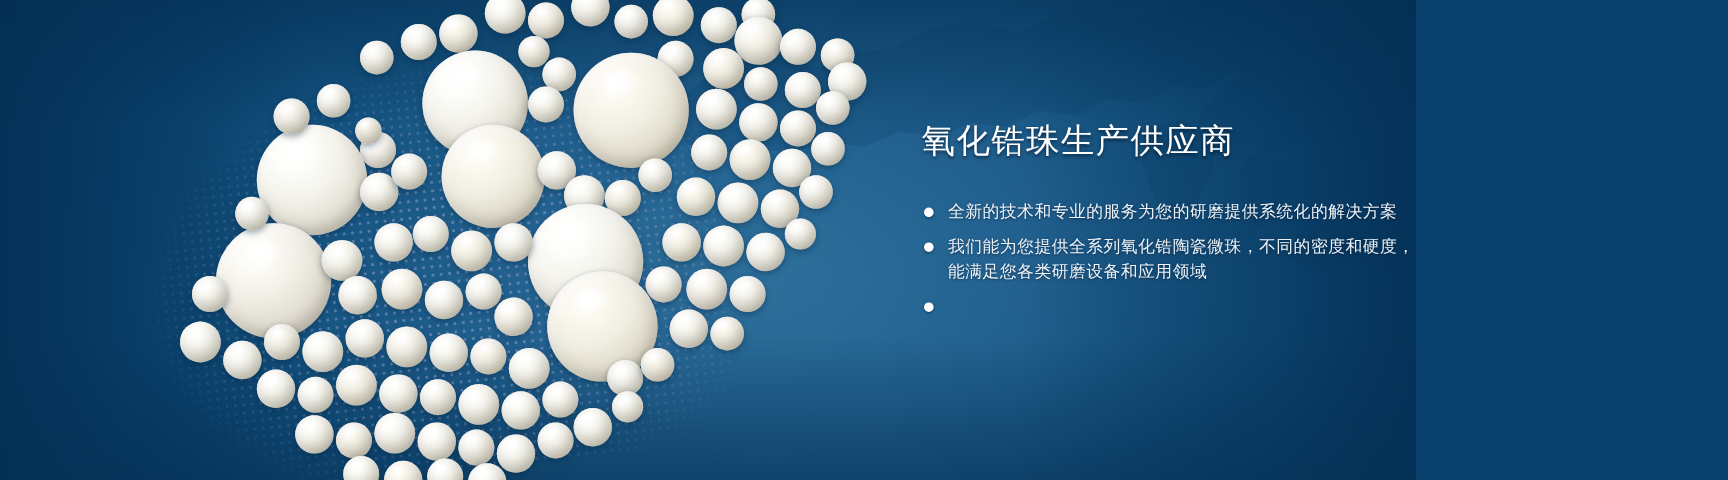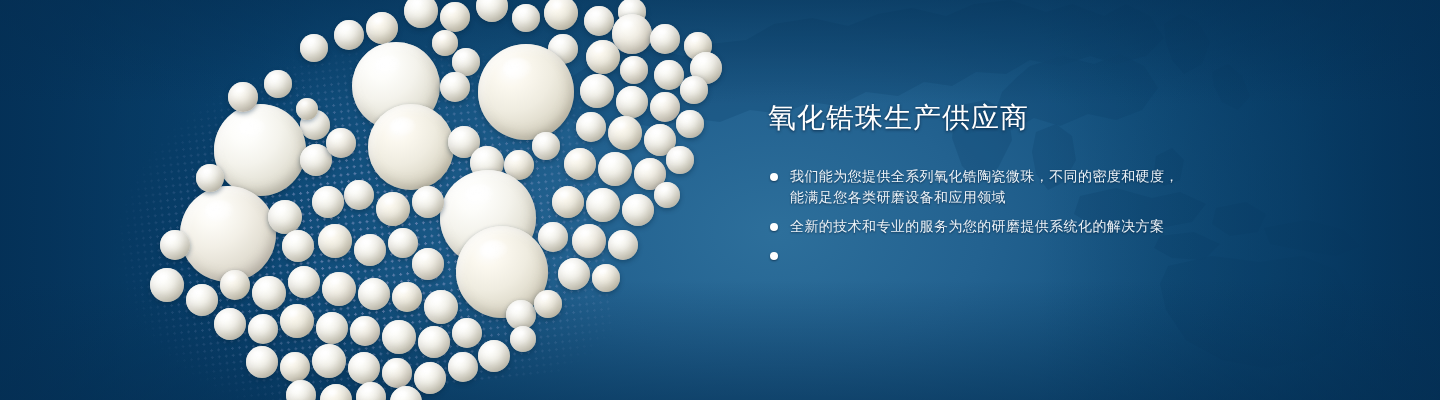--- a/index.html
+++ b/index.html
@@ -2,21 +2,21 @@
 <html><head>
 <meta charset="utf-8">
 <style>
   html,body{margin:0;padding:0;}
   body{
     width:1440px;height:400px;overflow:hidden;
     font-family:"Liberation Sans","DejaVu Sans",sans-serif;
     background:#08406e;
   }
   .banner{
-    position:relative;width:1440px;height:400px;overflow:hidden;
+    position:relative;width:1180px;height:400px;overflow:hidden;
     background:#08406e;
   }
 
   
   .bg-base{
     position:absolute;inset:0;
     background:
       radial-gradient(ellipse 780px 520px at 54% 58%, #2d6f9b 0%, #236290 26%, #14527f 52%, #0a4471 74%, #063a66 100%);
   }
   .bg-vignette{
@@ -280,26 +280,26 @@
     <div class="bead" style="left:196px;top:164px;width:28px;height:28px;"></div>
     <div class="bead tint" style="left:228px;top:82px;width:30px;height:30px;"></div>
     <div class="bead" style="left:264px;top:70px;width:28px;height:28px;"></div>
   </div>
 
   <div class="textblock">
     <h1 class="headline">氧化锆珠生产供应商</h1>
     <ul class="bullets">
       <li class="bullet">
         <span class="dot"></span>
-        <span>我们能为您提供全系列氧化锆陶瓷微珠，不同的密度和硬度，</span>
-        <span class="line2">能满足您各类研磨设备和应用领域</span>
+        <span>全新的技术和专业的服务为您的研磨提供系统化的解决方案</span>
       </li>
       <li class="bullet">
         <span class="dot"></span>
-        <span>全新的技术和专业的服务为您的研磨提供系统化的解决方案</span>
+        <span>我们能为您提供全系列氧化锆陶瓷微珠，不同的密度和硬度，</span>
+        <span class="line2">能满足您各类研磨设备和应用领域</span>
       </li>
       <li class="bullet">
         <span class="dot"></span>
       </li>
     </ul>
   </div>
 
 </div>
 
 </body></html>

